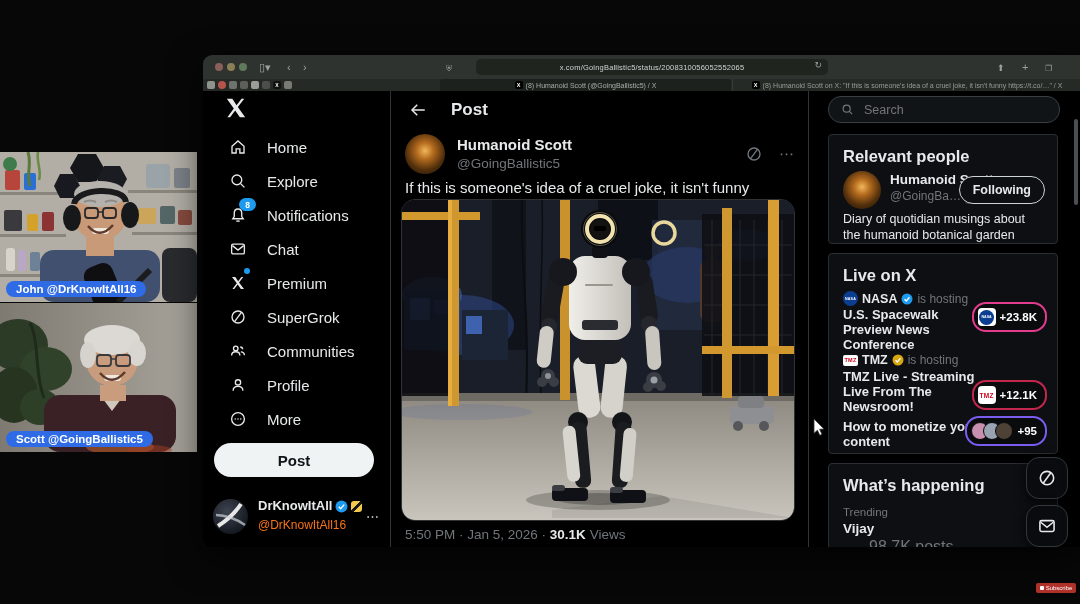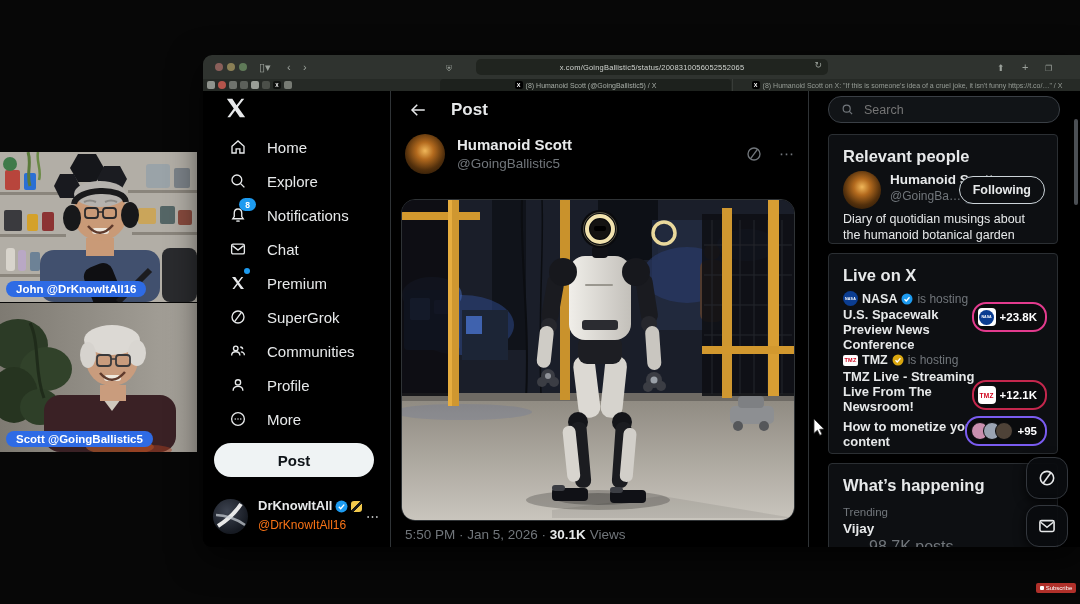--- a/index.html
+++ b/index.html
@@ -370,20 +370,21 @@
             <div class="a-handle">@GoingBallistic5</div>
           </span>
           <span class="a-actions">
             <svg width="18" height="18" viewBox="0 0 24 24" fill="none" stroke="#71767b" stroke-width="1.8">
                 <circle cx="12" cy="12" r="8"></circle>
                 <line x1="16.8" y1="5.5" x2="7.2" y2="18.5"></line>
               </svg>
             <span style="font-size:15px;">⋯</span>
           </span>
         </div>
+        <div class="ptext">If this is someone's idea of a cruel joke, it isn't funny</div>
 
         <div class="pimg">
           <svg width="392" height="320" viewBox="0 0 392 320">
             <defs>
               <linearGradient id="floorG" x1="0" y1="0" x2="0" y2="1">
                 <stop offset="0" stop-color="#8f8a81"></stop>
                   <stop offset="1" stop-color="#c9c5bd"></stop>
               </linearGradient>
               <linearGradient id="torsoG" x1="0" y1="0" x2="1" y2="0">
                 <stop offset="0" stop-color="#f0eee9"></stop>

